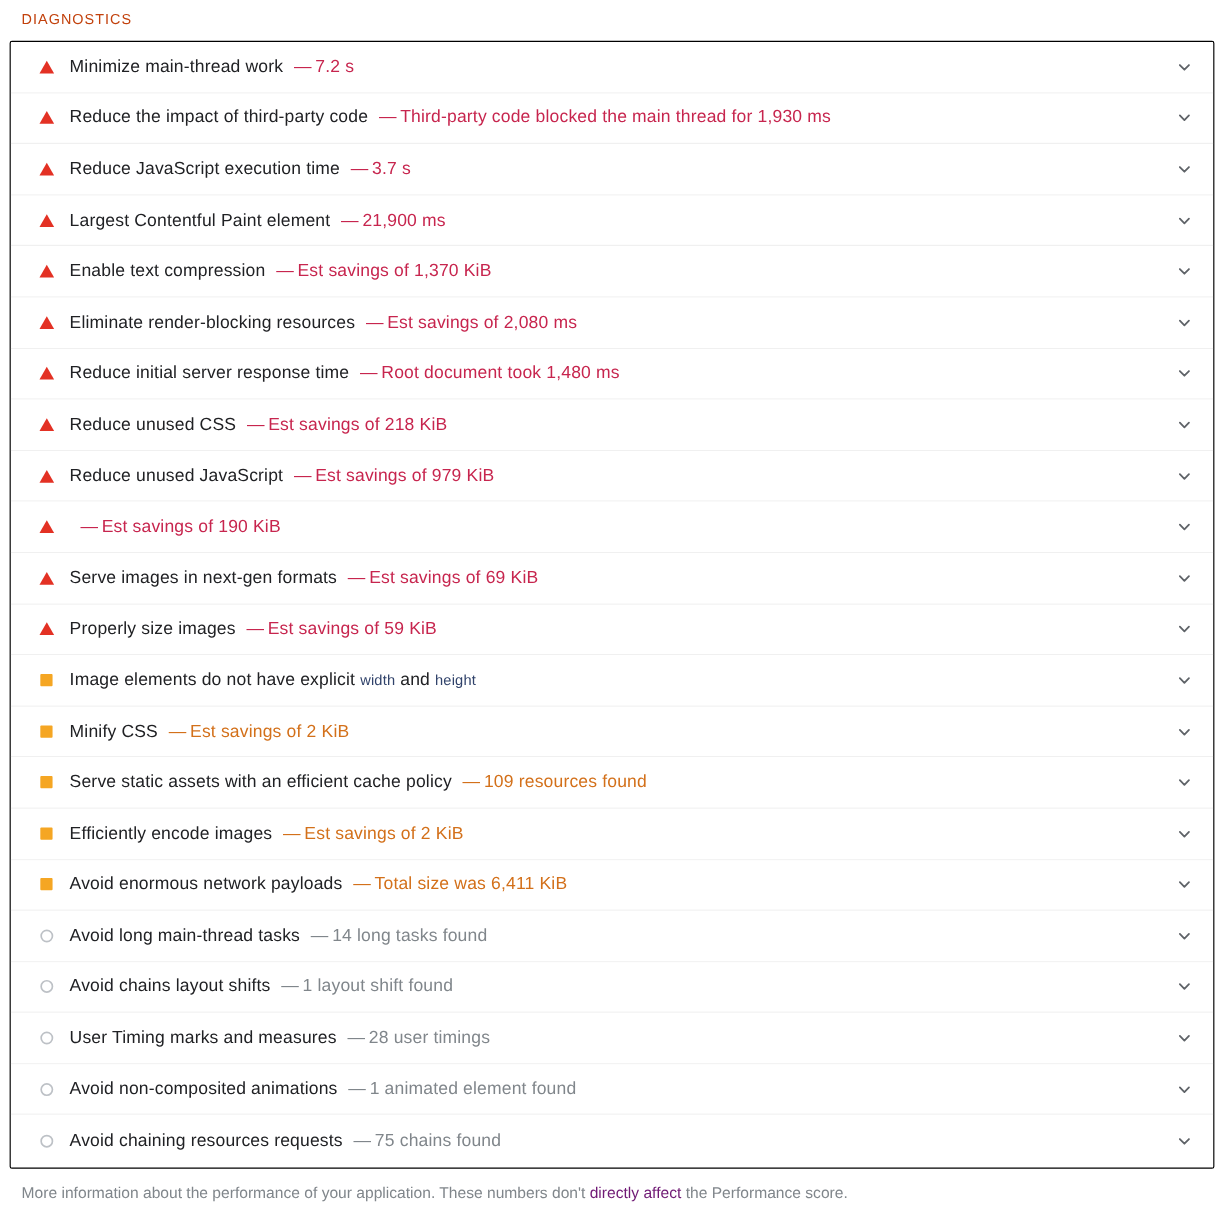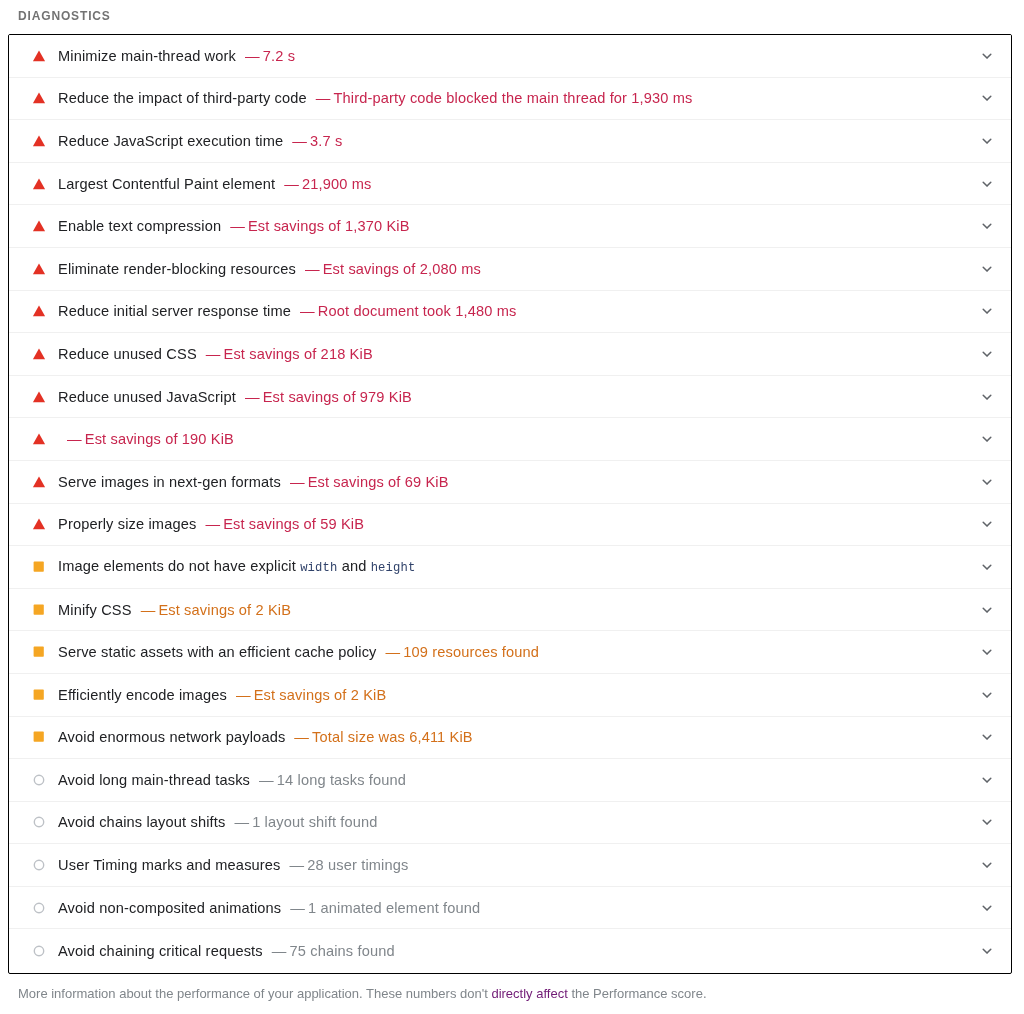--- a/index.html
+++ b/index.html
@@ -24,23 +24,23 @@
     box-sizing: border-box;
   }
 
   
   .section-header {
     position: absolute;
     left: 18px;
     top: 7px;
     font-size: 12px;
     letter-spacing: 0.85px;
-    color: #737373;
+    color: #c2410c;
     text-transform: uppercase;
-    font-weight: 700;
+    font-weight: 400;
     line-height: 18px;
     white-space: nowrap;
   }
 
   
   .card {
     position: absolute;
     left: 8px;
     top: 34px;
     width: 1004px;
@@ -100,21 +100,21 @@
   .audit-value { white-space: nowrap; }
 
   .sev-fail .audit-sep,
   .sev-fail .audit-value { color: #c7254e; }
   .sev-avg  .audit-sep,
   .sev-avg  .audit-value { color: #d3701a; }
   .sev-info .audit-sep,
   .sev-info .audit-value { color: #80868b; }
 
   code.inline-code {
-    font-family: Liberation Mono, monospace;
+    font-family: Liberation Sans, sans-serif;
     font-size: 12.2px;
     color: #30426a;
     background: transparent;
     white-space: nowrap;
   }
 
   
   .chevron {
     position: absolute;
     right: 14px;
@@ -506,21 +506,21 @@
             </svg>
           </span>
         </div>
         <div class="audit-row sev-info">
           <span class="sev">
             <svg width="14" height="14" viewBox="0 0 14 14">
               <circle cx="7" cy="7" r="4.7" fill="none" stroke="#bdc1c6" stroke-width="1.4"></circle>
             </svg>
           </span>
           <span class="audit-text">
-            <span class="audit-title">Avoid chaining critical requests</span>
+            <span class="audit-title">Avoid chaining resources requests</span>
             <span class="audit-sep">—</span>
             <span class="audit-value">75 chains found</span>
           </span>
           <span class="chevron">
             <svg width="14" height="14" viewBox="0 0 14 14">
               <path d="M3.2 5.2 L7 9.1 L10.8 5.2" fill="none" stroke="#5f6368" stroke-width="1.5" stroke-linecap="round" stroke-linejoin="round"></path>
             </svg>
           </span>
         </div>
       </div>

